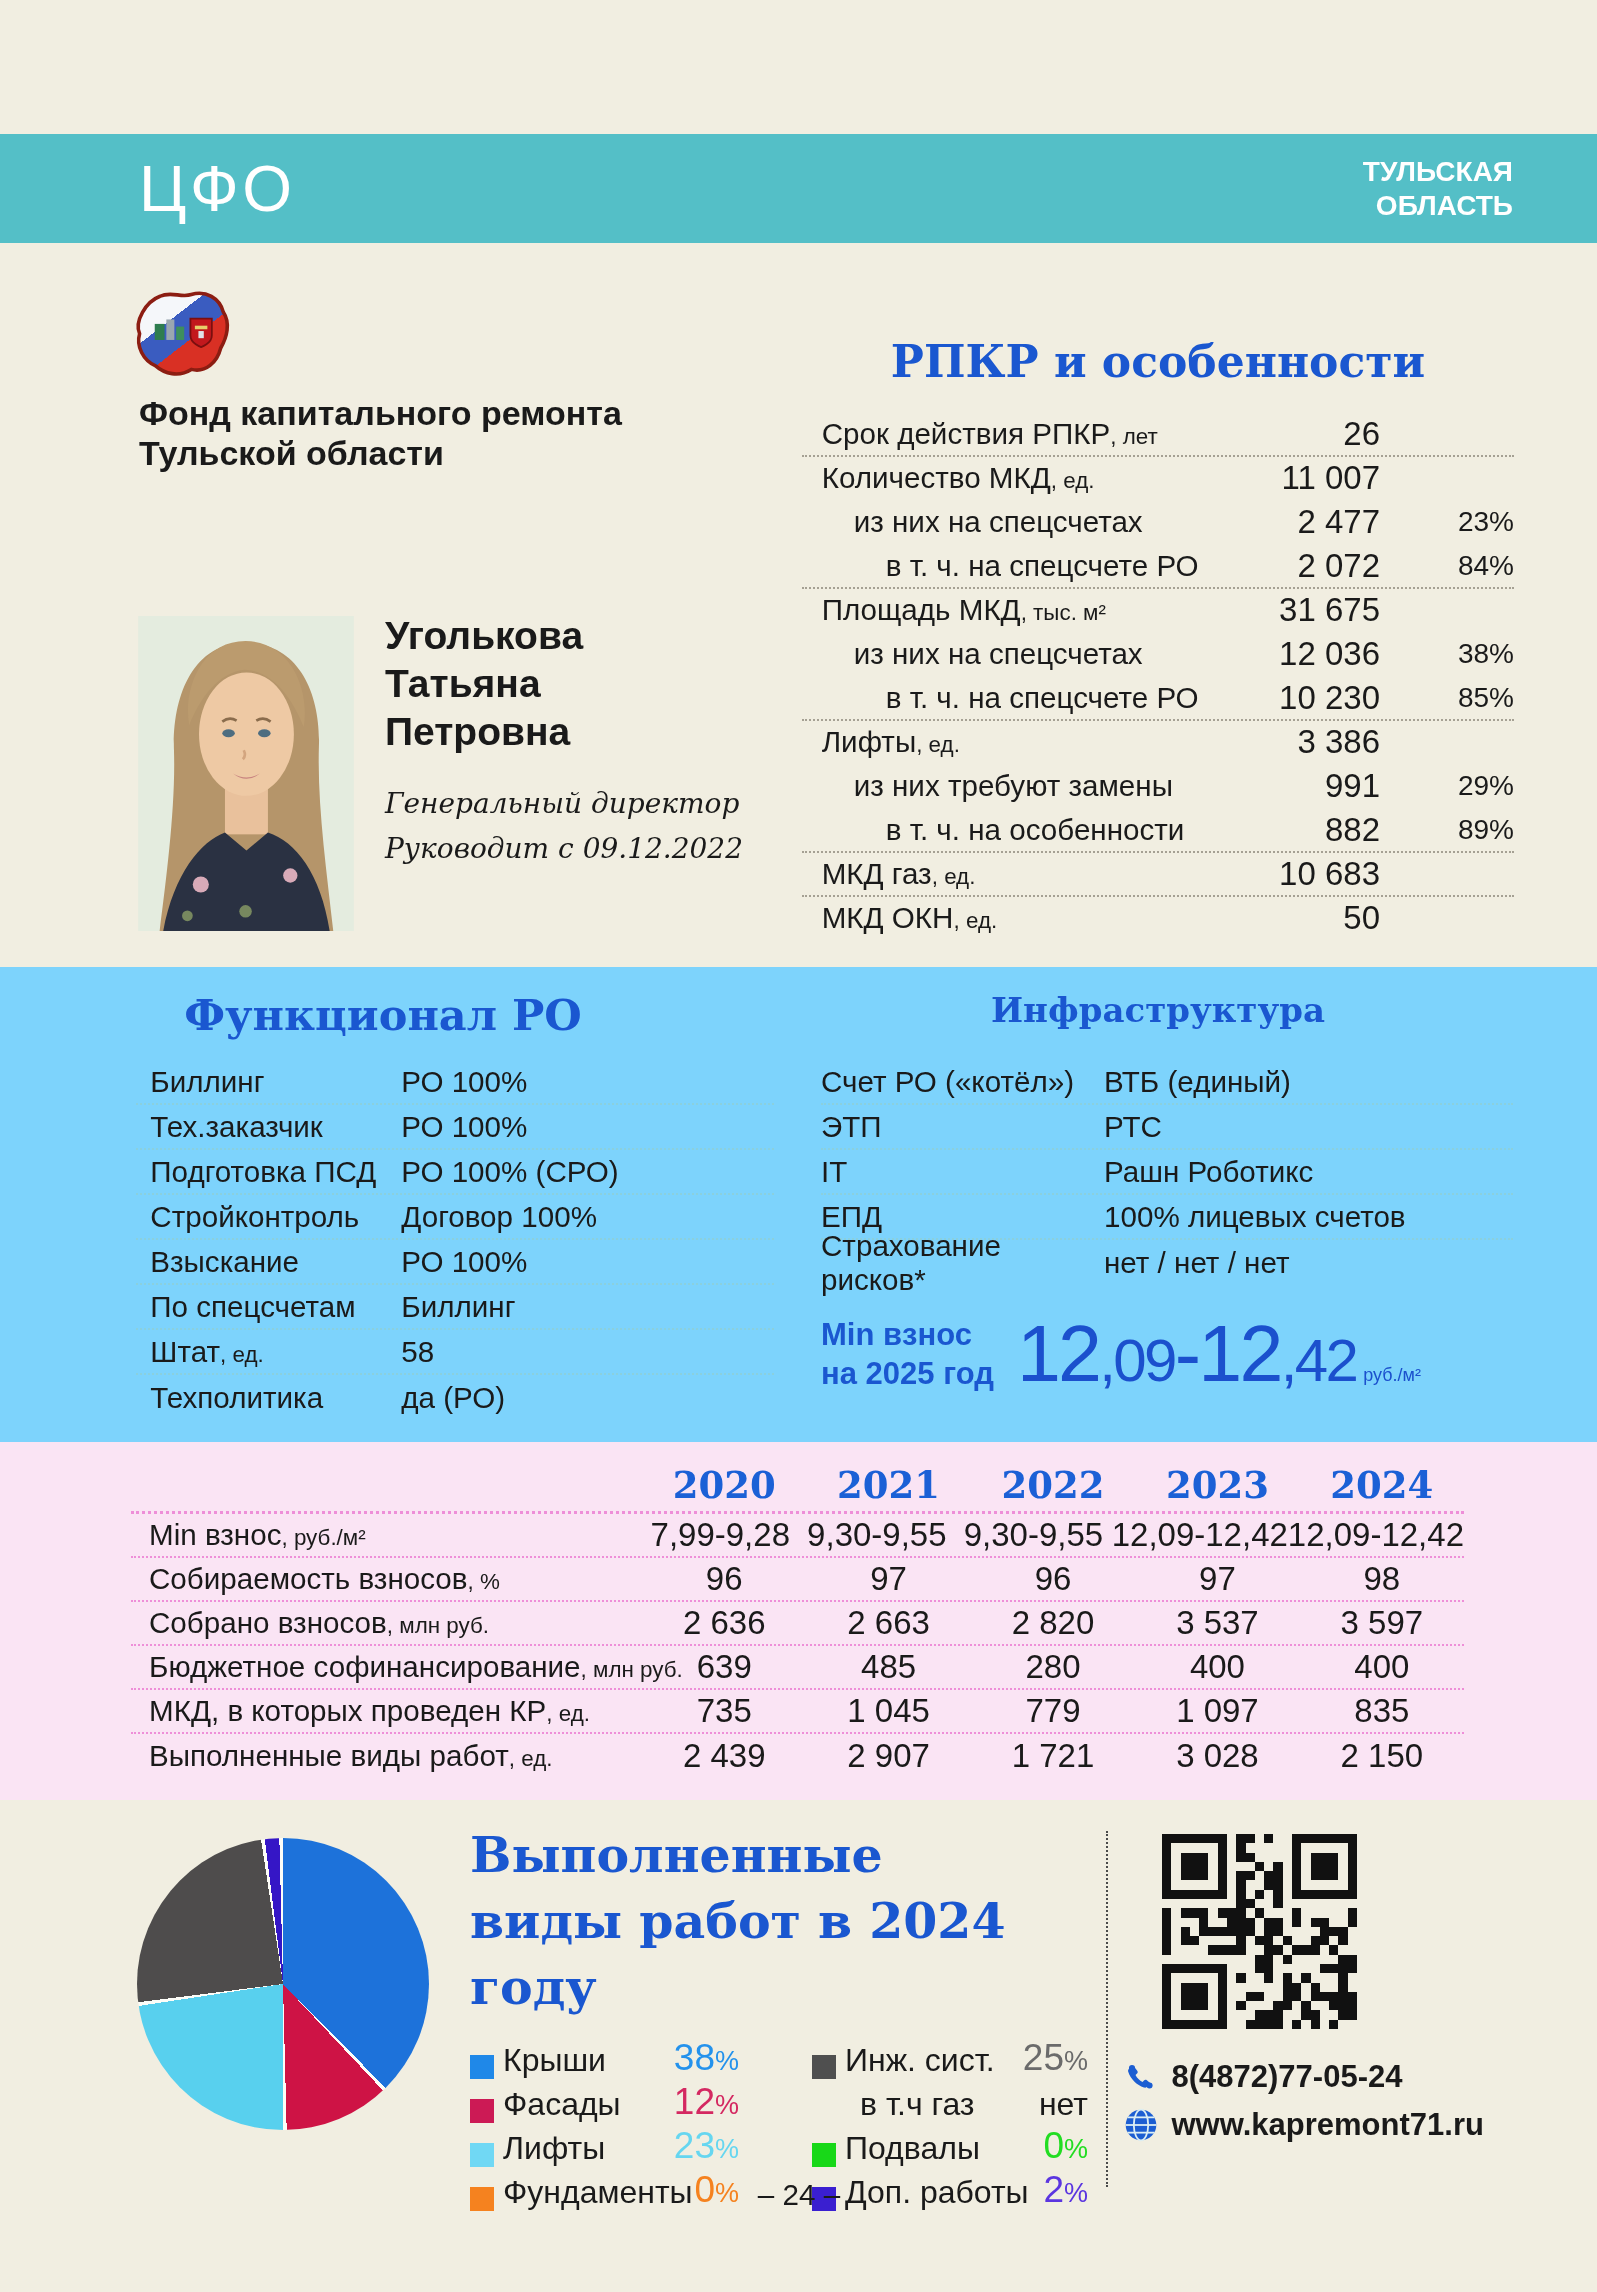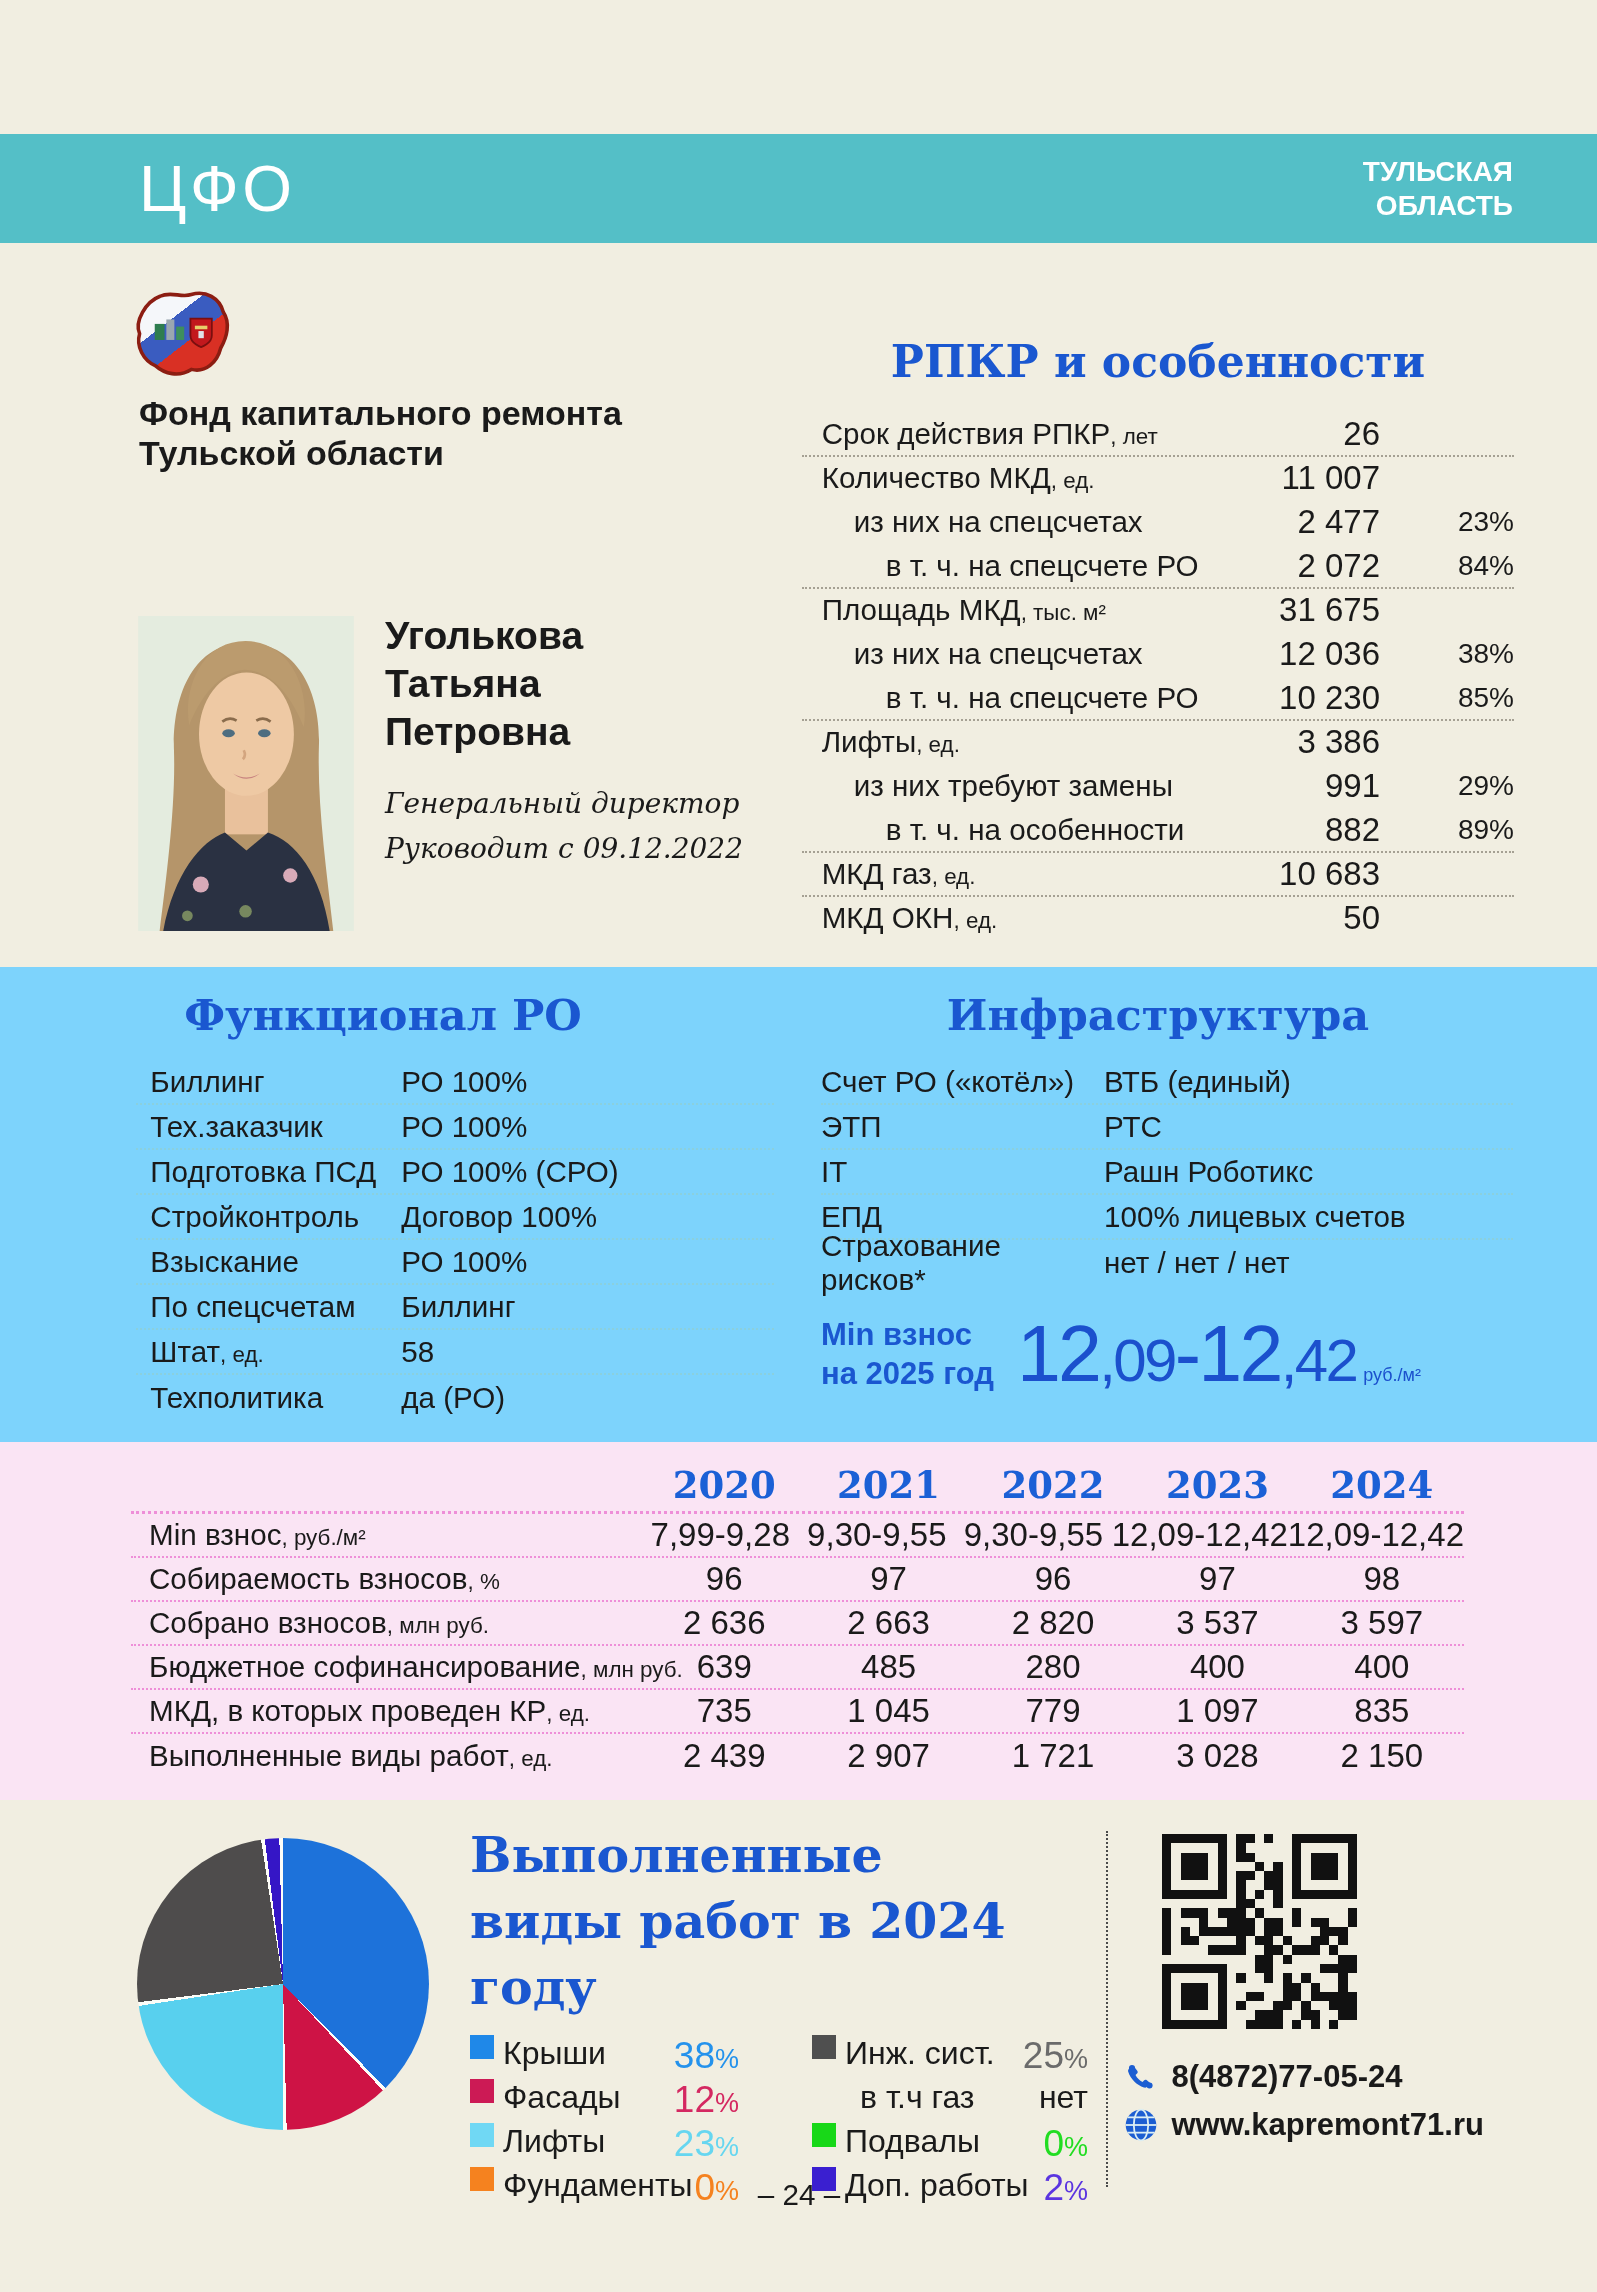--- a/index.html
+++ b/index.html
@@ -37,21 +37,21 @@
   .rpkr-row .lbl.ind2 { padding-left:64px; }
   .sfx { font-size:22.4px; }
   .rpkr-row .val { width:170px; text-align:right; font-size:33px; white-space:nowrap; }
   .rpkr-row .pct { width:134px; text-align:right; font-size:28px; }
 
   
   .s-blue { height:475px; background:#7dd3fc; position:relative; }
   .func-title { position:absolute; left:139px; top:23px; width:488px; text-align:center;
     font-family:"DejaVu Serif",serif; font-weight:700; font-size:43px; color:#1a57d0; }
   .infra-title { position:absolute; left:802px; top:23px; width:712px; text-align:center;
-    font-family:"DejaVu Serif",serif; font-weight:700; font-size:43px; color:#1a57d0; }
+    font-family:"DejaVu Serif",serif; font-weight:700; font-size:34px; color:#1a57d0; }
   .func-table { position:absolute; left:136px; top:93px; width:638px; }
   .infra-table { position:absolute; left:821px; top:93px; width:692px; }
   .f-row, .i-row { display:flex; align-items:center; height:45px; border-bottom:2.7px dotted #8ad0de; }
   .f-row:last-child, .i-row:last-child { border-bottom:none;justify-content:center; }
   .f-row { padding-left:14.3px; }
   .f-row .lbl { width:251px; font-size:29.6px; }
   .i-row .lbl { width:283px; font-size:29.6px; }
   .f-row .val, .i-row .val { flex:1; font-size:29.6px; }
 
   .minfee { position:absolute; left:821px; top:347px; display:flex; align-items:center; }
@@ -74,21 +74,21 @@
   .p-row .cell { flex:1; text-align:center; font-size:33px; white-space:nowrap; }
 
   
   .s-bottom { height:493px; position:relative; }
   .pie { position:absolute; left:137px; top:38px; width:292px; height:292px; border-radius:50%; }
   .works { position:absolute; left:470px; top:22.4px; width:618px; }
   .works-title { font-family:"DejaVu Serif",serif; font-weight:700; font-size:49px; line-height:66px; color:#1a57d0; }
   .legend { margin-top:14.3px; display:flex; }
   .leg-col { width:269px; }
   .leg-col + .leg-col { margin-left:73px; width:276px; }
-  .leg-item { display:flex; align-items:flex-start; height:44px; }
+  .leg-item { display:flex; align-items:flex-end; height:44px; }
   .leg-item.nosw { padding-left:48px; }
   .sw { width:24px; height:24px; margin-right:9px; flex:0 0 24px; }
   .leg-lbl { font-size:32px; white-space:nowrap; }
   .leg-val { margin-left:auto; white-space:nowrap; }
   .lv-num { font-size:37px; }
   .lv-pct { font-size:27px; }
   .lv-plain { font-size:32px; color:#1a1a1a; }
 
   .vline { position:absolute; left:1106px; top:31px; height:356px; border-left:2.7px dotted #4a4a4a; }
   .qr { position:absolute; left:1162px; top:34px; width:195px; height:195px; }

